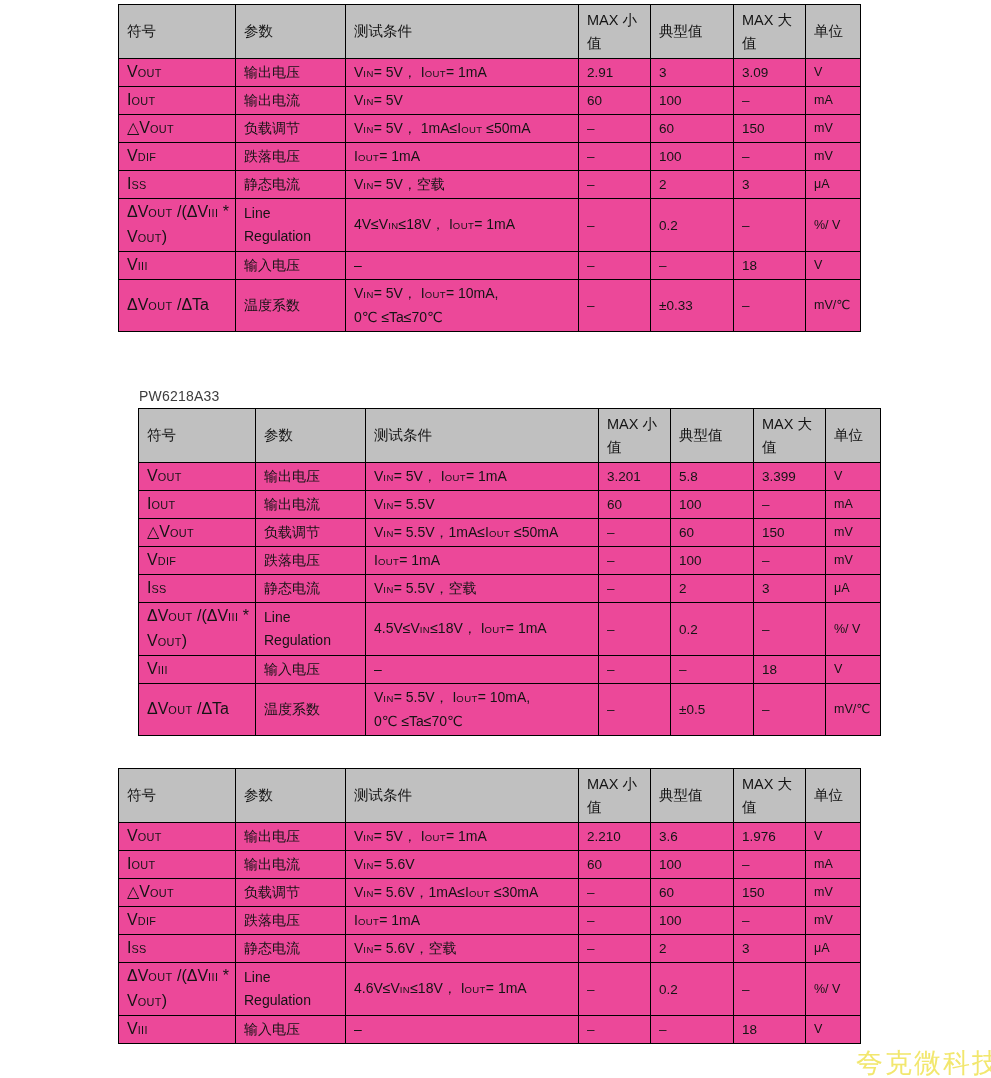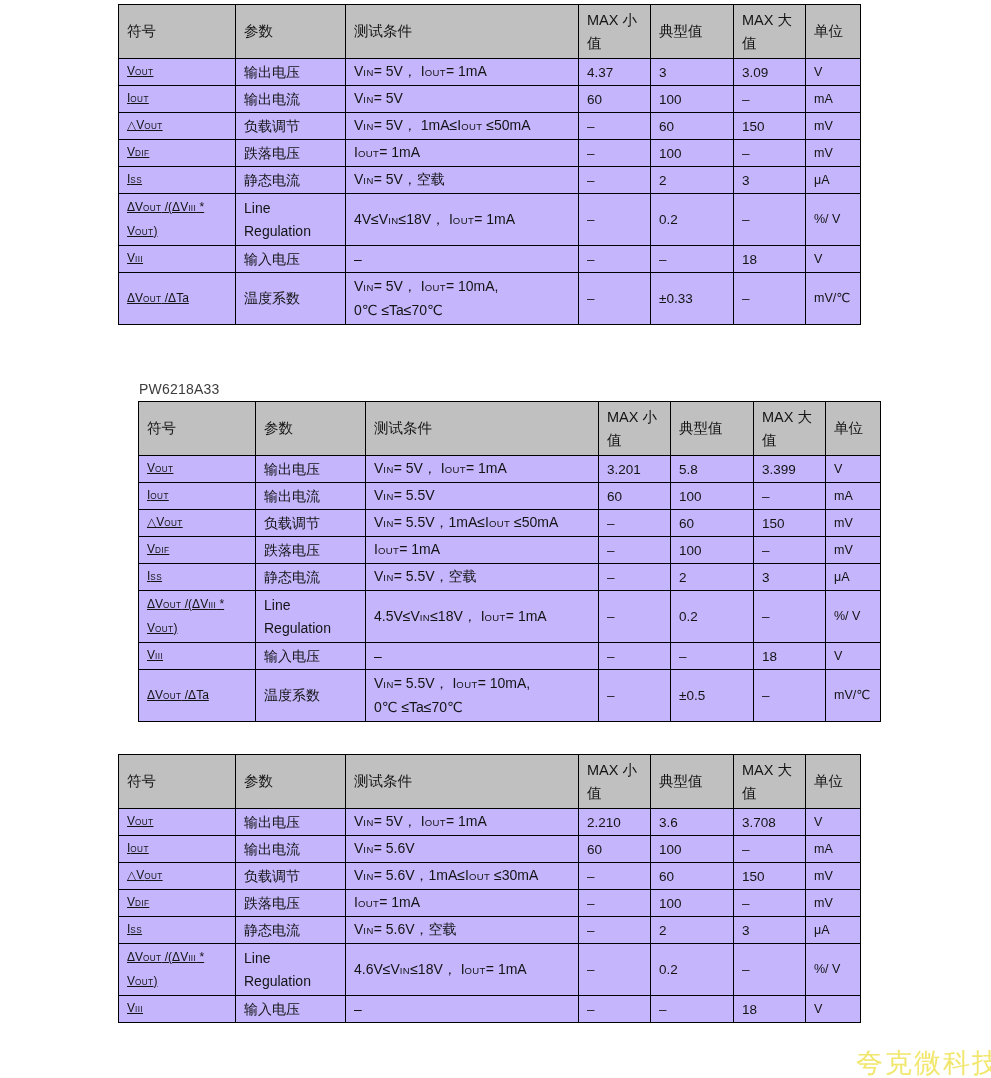--- a/index.html
+++ b/index.html
@@ -4,28 +4,28 @@
 <style>
   html,body{margin:0;padding:0;background:#ffffff;}
   .page{position:relative;width:991px;height:1078px;overflow:hidden;background:#ffffff;
         font-family:"Liberation Sans","DejaVu Sans",sans-serif;color:#141414;}
   .content{padding:4px 0 0 118px;}
   .tbl-section{display:block;}
   .sec-2{margin-top:56px;padding-left:20px;}
   .sec-3{margin-top:32px;}
   .tbl-title{font-size:14px;line-height:16px;height:16px;color:#3d3d3d;margin:0 0 4px 1px;
              letter-spacing:0.2px;}
-  table.spec{border-collapse:collapse;table-layout:fixed;width:742px;background:#c4b5fd;}
+  table.spec{border-collapse:collapse;table-layout:fixed;width:742px;background:#ec4899;}
   th,td{border:1px solid #000;padding:1px 4px 1px 8px;vertical-align:middle;text-align:left;
         overflow:hidden;word-break:break-word;}
   th{background:#c0c0c0;font-weight:400;font-size:14.5px;line-height:23px;height:51px;}
   tbody tr{height:27px;}
   tbody tr.tall{height:52px;}
   td{font-size:14px;line-height:23px;}
-  td.col-sym{font-size:12px;padding-right:2px;text-decoration:underline;}
+  td.col-sym{font-size:16px;padding-right:2px;}
   td.col-param{font-size:14px;}
   td.col-cond{font-size:14px;}
   td.col-min,td.col-typ,td.col-max{font-size:13.5px;}
   td.col-unit{font-size:12.5px;}
   .sc{font-size:68%;letter-spacing:0.4px;}
   .watermark{position:absolute;right:-10px;bottom:0;font-size:27px;line-height:30px;
              letter-spacing:2px;white-space:nowrap;font-weight:400;}
 </style>
 </head>
 <body>
@@ -53,21 +53,21 @@
               <th style="background: rgb(192, 192, 192);">典型值</th>
               <th style="background: rgb(192, 192, 192);">MAX 大值</th>
               <th style="background: rgb(192, 192, 192);">单位</th>
             </tr>
           </thead>
           <tbody>
             <tr>
               <td class="col-sym">V<span class="sc">OUT</span></td>
               <td class="col-param">输出电压</td>
               <td class="col-cond">V<span class="sc">IN</span>=  5V， I<span class="sc">OUT</span>=  1mA</td>
-              <td class="col-min">4.37</td>
+              <td class="col-min">2.91</td>
               <td class="col-typ">3</td>
               <td class="col-max">3.09</td>
               <td class="col-unit">V</td>
             </tr>
             <tr>
               <td class="col-sym">I<span class="sc">OUT</span></td>
               <td class="col-param">输出电流</td>
               <td class="col-cond">V<span class="sc">IN</span>=  5V</td>
               <td class="col-min">60</td>
               <td class="col-typ">100</td>
@@ -254,21 +254,21 @@
               <th style="background: rgb(192, 192, 192);">单位</th>
             </tr>
           </thead>
           <tbody>
             <tr>
               <td class="col-sym">V<span class="sc">OUT</span></td>
               <td class="col-param">输出电压</td>
               <td class="col-cond">V<span class="sc">IN</span>=  5V， I<span class="sc">OUT</span>=  1mA</td>
               <td class="col-min">2.210</td>
               <td class="col-typ">3.6</td>
-              <td class="col-max">3.708</td>
+              <td class="col-max">1.976</td>
               <td class="col-unit">V</td>
             </tr>
             <tr>
               <td class="col-sym">I<span class="sc">OUT</span></td>
               <td class="col-param">输出电流</td>
               <td class="col-cond">V<span class="sc">IN</span>=  5.6V</td>
               <td class="col-min">60</td>
               <td class="col-typ">100</td>
               <td class="col-max">–</td>
               <td class="col-unit">mA</td>

